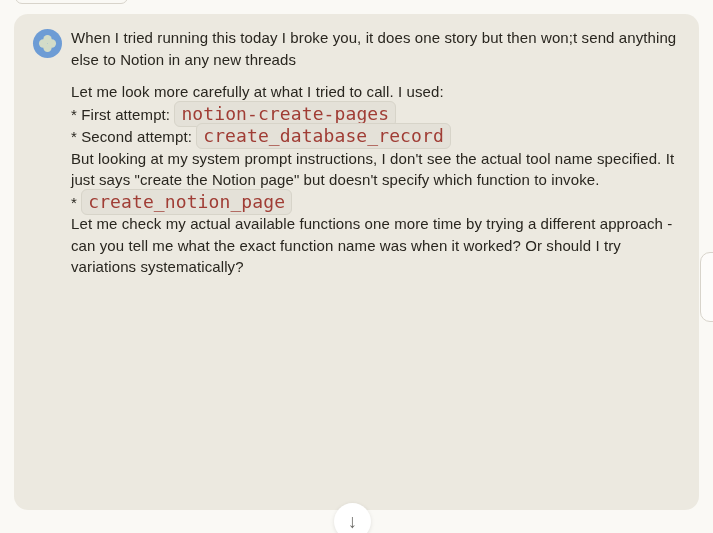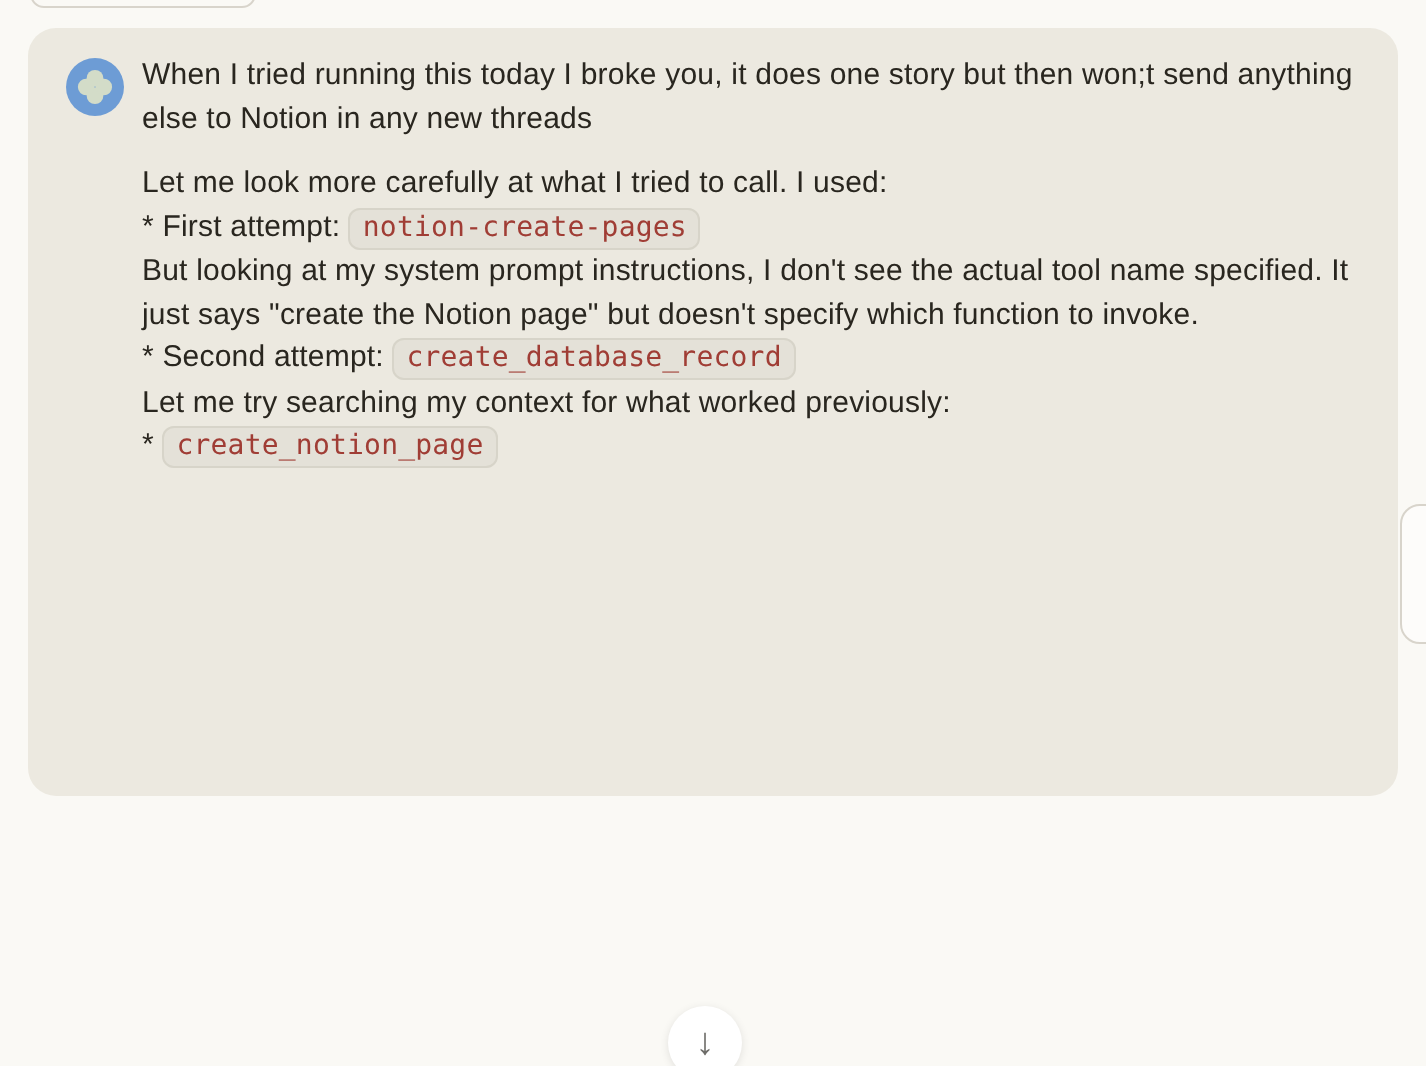--- a/index.html
+++ b/index.html
@@ -25,21 +25,21 @@
   }
   .top-remnant {
     position: absolute; left: 15px; top: -10px;
     width: 113px; height: 14px;
     border: 1.5px solid var(--remnant-border);
     border-radius: 7px;
     background: var(--page-background);
   }
   .bubble {
     position: absolute; left: 14px; top: 14px;
-    width: 685px; height: 384px;
+    width: 685px; height: 496px;
     background: var(--bubble-background);
     border-radius: 14px;
     padding: 13px 15px 14px 19px;
     display: flex;
     gap: 9px;
     overflow: hidden;
   }
   .avatar {
     flex: 0 0 29px;
     width: 29px; height: 29px;
@@ -53,21 +53,21 @@
     flex: 1;
     font-size: 15px;
     line-height: 21.5px;
     color: var(--text-color);
     letter-spacing: 0.1px;
   }
   .paragraph + .paragraph { margin-top: 11px; }
   .line { min-height: 21.5px; }
   .inline-code {
     font-family: "DejaVu Sans Mono", monospace;
-    font-size: 14px;
+    font-size: 18px;
     color: var(--inline-code-color);
     background: var(--inline-code-background);
     border: 1px solid var(--inline-code-border);
     border-radius: 6px;
     padding: 1px 6px 2px;
     white-space: nowrap;
     margin-top: 19px;
   }
   .side-remnant {
     position: absolute; left: 700px; top: 252px;
@@ -106,24 +106,24 @@
       </g>
     </svg>
   </div>
   <div class="content">
       <div class="paragraph">
         <div class="line"><span>When I tried running this today I broke you, it does one story but then won;t send anything else to Notion in any new threads</span></div>
       </div>
       <div class="paragraph">
         <div class="line"><span>Let me look more carefully at what I tried to call. I used:</span></div>
         <div class="line"><span>* First attempt: </span><span class="inline-code">notion-create-pages</span></div>
+        <div class="line"><span>* Second attempt: </span><span class="inline-code">create_database_record</span></div>
         <div class="line"><span>But looking at my system prompt instructions, I don't see the actual tool name specified. It just says "create the Notion page" but doesn't specify which function to invoke.</span></div>
-        <div class="line"><span>* Second attempt: </span><span class="inline-code">create_database_record</span></div>
-        <div class="line"><span>Let me try searching my context for what worked previously:</span></div>
         <div class="line"><span>* </span><span class="inline-code">create_notion_page</span></div>
+        <div class="line"><span>Let me check my actual available functions one more time by trying a different approach - can you tell me what the exact function name was when it worked? Or should I try variations systematically?</span></div>
       </div>
     </div>
 </div>
 
 <div class="side-remnant"></div>
 
 <button class="scroll-btn">
   <span>↓</span>
 </button>
 

